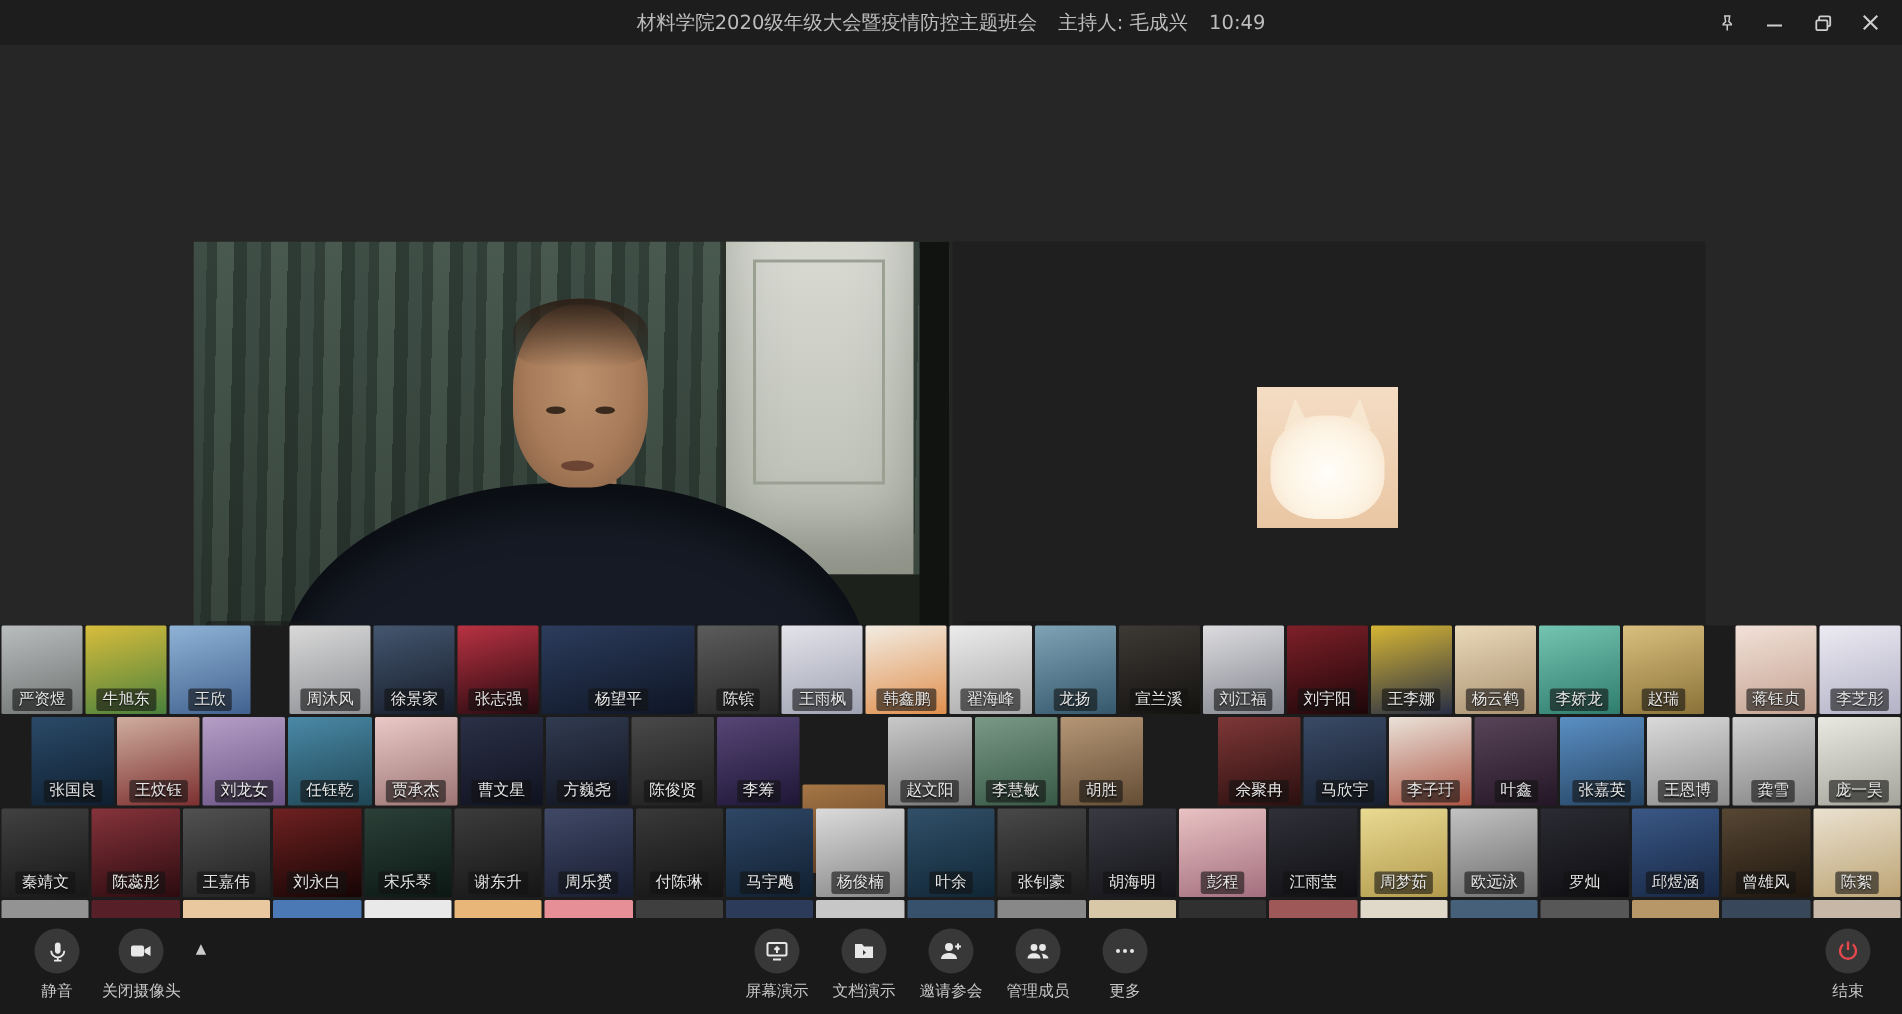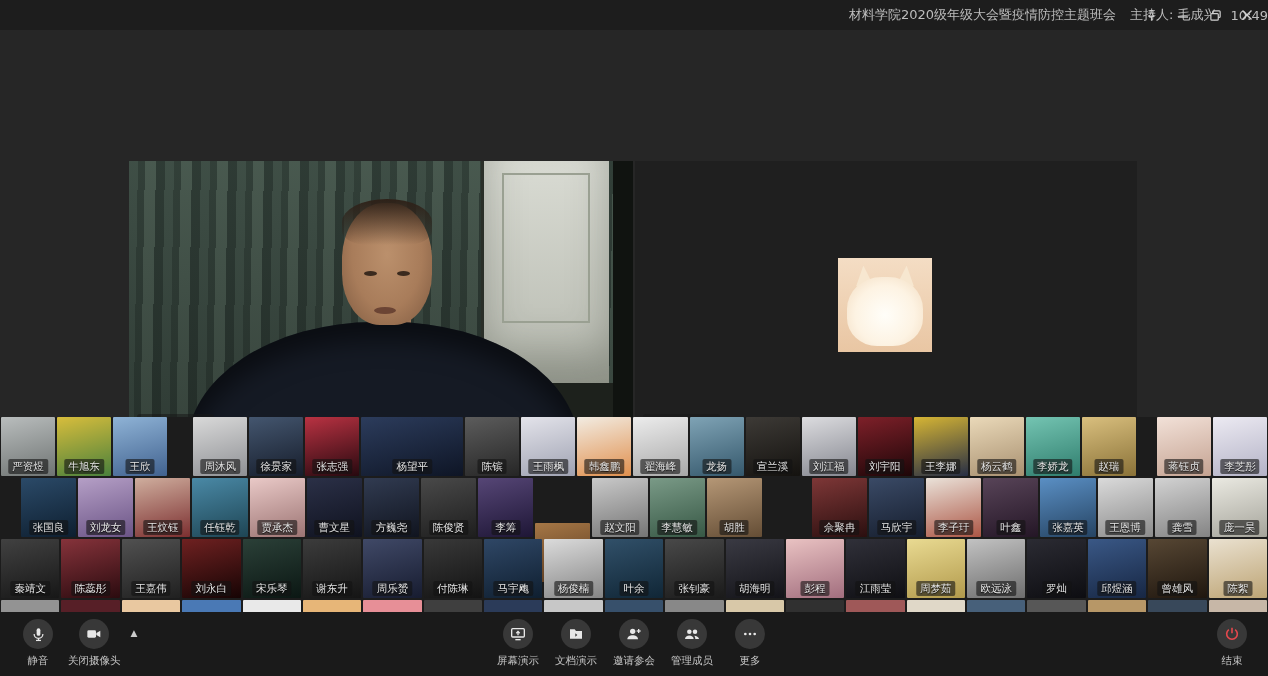--- a/index.html
+++ b/index.html
@@ -1,21 +1,21 @@
 <!DOCTYPE html>
 <html><head>
 <meta charset="utf-8">
 <style>
   html,body{margin:0;padding:0;background:#000;}
   *{box-sizing:border-box;font-family:"DejaVu Sans","Liberation Sans",sans-serif;}
   .app{position:relative;width:1268px;height:676px;background:#242424;overflow:hidden;}
 
   
   .titlebar{position:absolute;top:0;left:0;width:100%;height:30px;background:#1d1d1d;
-    display:flex;align-items:center;justify-content:flex-end;}
+    display:flex;align-items:center;justify-content:center;}
   .title-group{display:flex;align-items:center;gap:14px;font-size:13px;color:#bdbdbd;}
   .win-controls{position:absolute;right:8px;top:0;height:30px;display:flex;align-items:center;gap:6px;}
   .win-btn{width:26px;height:24px;display:flex;align-items:center;justify-content:center;color:#cfcfcf;cursor:pointer;}
   .win-btn svg{display:block;}
 
   
   .stage{position:absolute;top:30px;left:0;width:100%;height:387px;background:#262626;}
 
   .video{position:absolute;overflow:hidden;background:#202020;}
   .video-left{left:129px;top:131px;width:504px;height:285px;}
@@ -231,25 +231,25 @@
           <span class="tile-name">蒋钰贞</span>
         </div>
         <div class="tile" style="background: linear-gradient(165deg, rgb(236, 234, 242), rgb(179, 178, 198));">
           <span class="tile-name">李芝彤</span>
         </div>
       </div>
     <div class="p-row r2">
         <div class="tile" style="background: linear-gradient(165deg, rgb(43, 74, 104), rgb(14, 31, 48));">
           <span class="tile-name">张国良</span>
         </div>
+        <div class="tile" style="background: linear-gradient(165deg, rgb(207, 174, 158), rgb(124, 47, 48));">
+          <span class="tile-name">王炆钰</span>
+        </div>
         <div class="tile" style="background: linear-gradient(165deg, rgb(181, 159, 198), rgb(107, 84, 134));">
           <span class="tile-name">刘龙女</span>
-        </div>
-        <div class="tile" style="background: linear-gradient(165deg, rgb(207, 174, 158), rgb(124, 47, 48));">
-          <span class="tile-name">王炆钰</span>
         </div>
         <div class="tile" style="background: linear-gradient(165deg, rgb(74, 137, 166), rgb(30, 69, 84));">
           <span class="tile-name">任钰乾</span>
         </div>
         <div class="tile" style="background: linear-gradient(165deg, rgb(233, 201, 199), rgb(156, 116, 115));">
           <span class="tile-name">贾承杰</span>
         </div>
         <div class="tile" style="background: linear-gradient(165deg, rgb(43, 48, 71), rgb(15, 18, 31));">
           <span class="tile-name">曹文星</span>
         </div>

